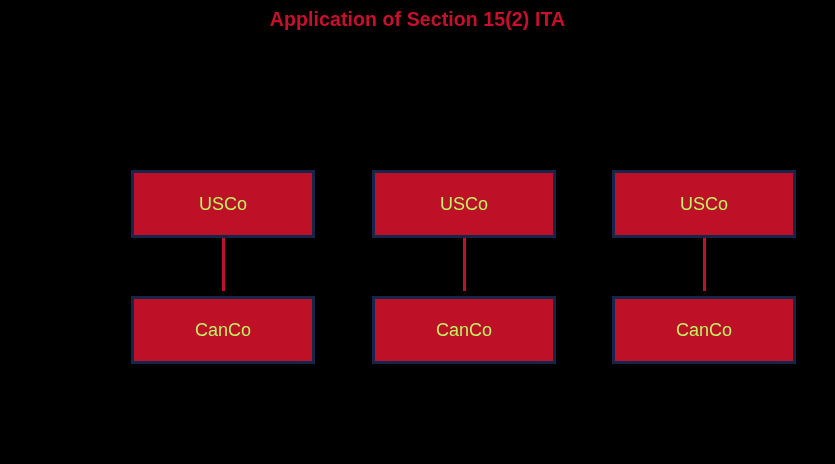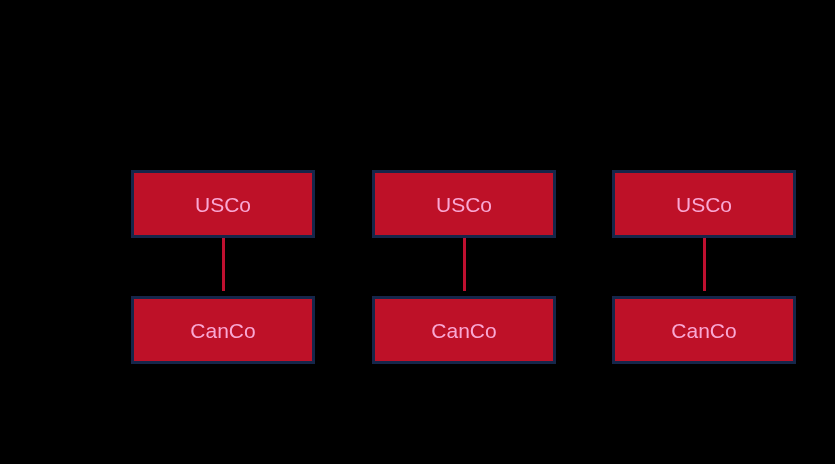--- a/index.html
+++ b/index.html
@@ -57,42 +57,43 @@
     display: flex;
     align-items: center;
     justify-content: center;
   }
 
   .entity-box.parent { top: 0px; }
   .entity-box.subsidiary { top: 126px; }
 
   .entity-label {
     font-family: "Liberation Sans", sans-serif;
-    font-size: 21px;
+    font-size: 18px;
     font-weight: normal;
-    color: #f9a8d4;
+    color: #bef264;
     line-height: 1;
     white-space: nowrap;
   }
 
   
   .ownership-connector {
     position: absolute;
     left: 91px;
     top: 68px;
     width: 3px;
     height: 53px;
     background: #C01030;
   }
 </style>
 </head>
 <body>
 
 <div id="canvas">
 
+  <div id="diagram-title">Application of Section 15(2) ITA</div>
 
   <div class="entity-group" id="entity-group-1">
     <div class="entity-box parent">
       <span class="entity-label">USCo</span>
     </div>
     <div class="ownership-connector"></div>
     <div class="entity-box subsidiary">
       <span class="entity-label">CanCo</span>
     </div>
   </div>

